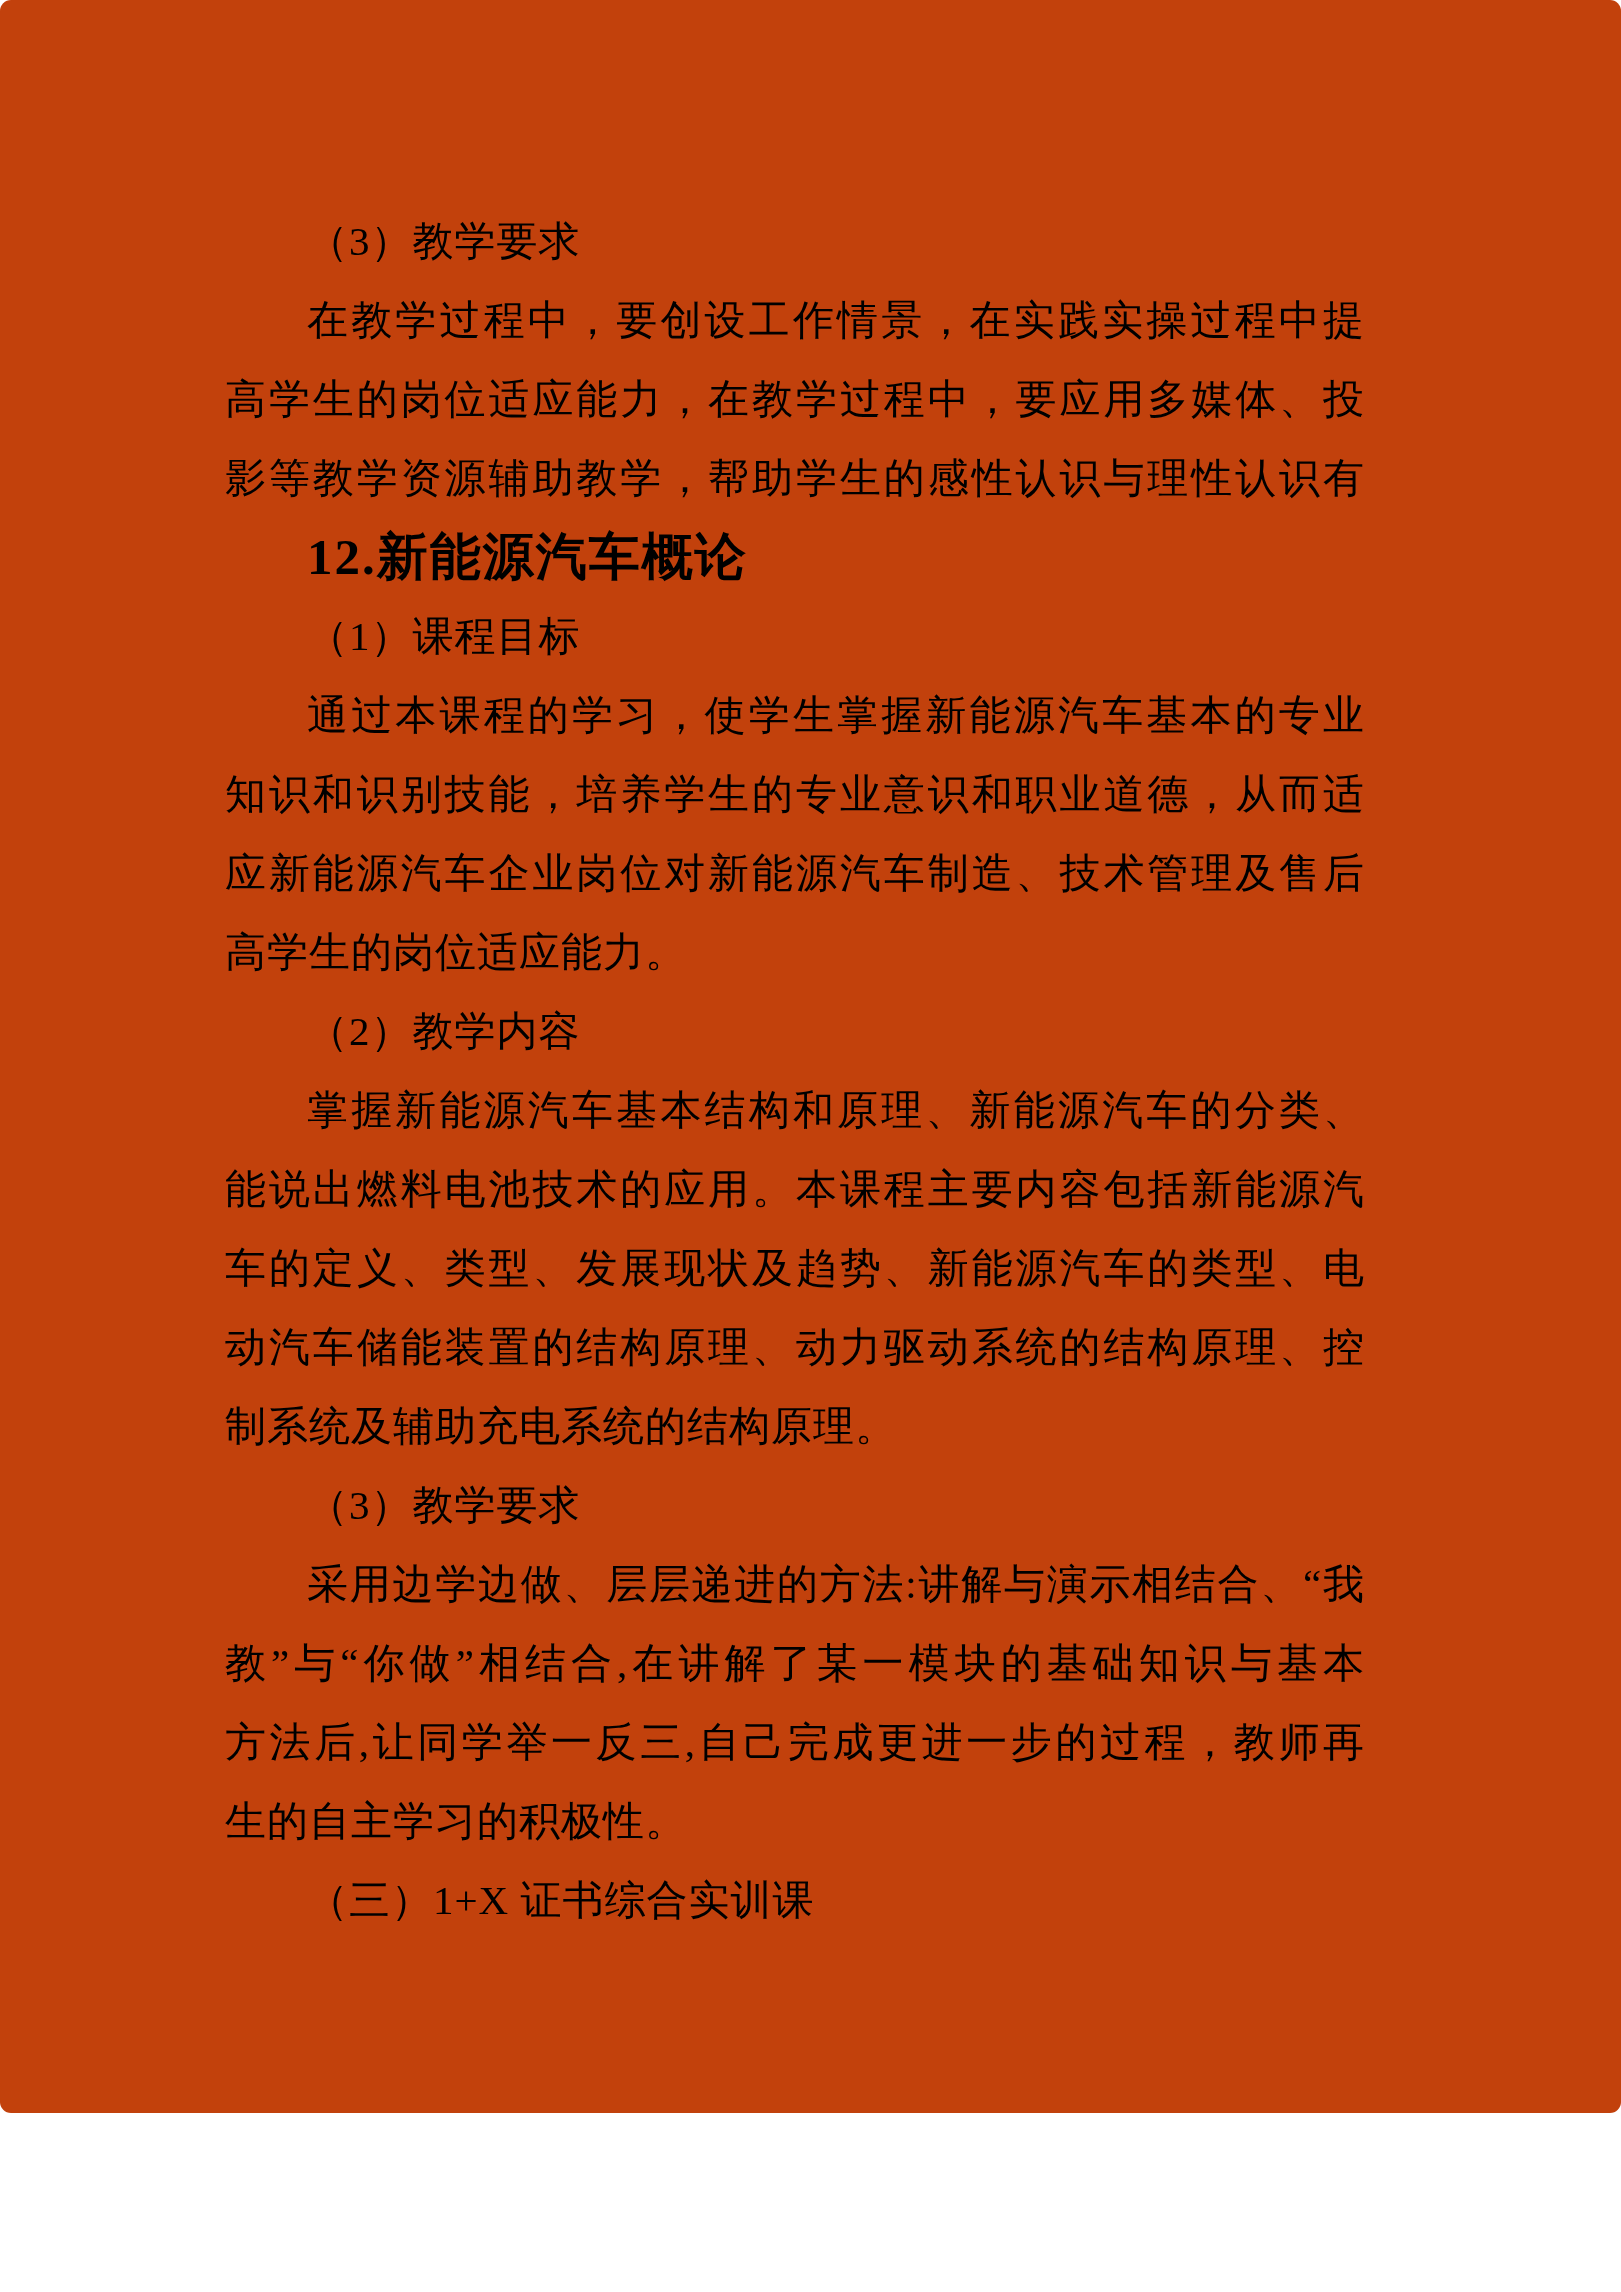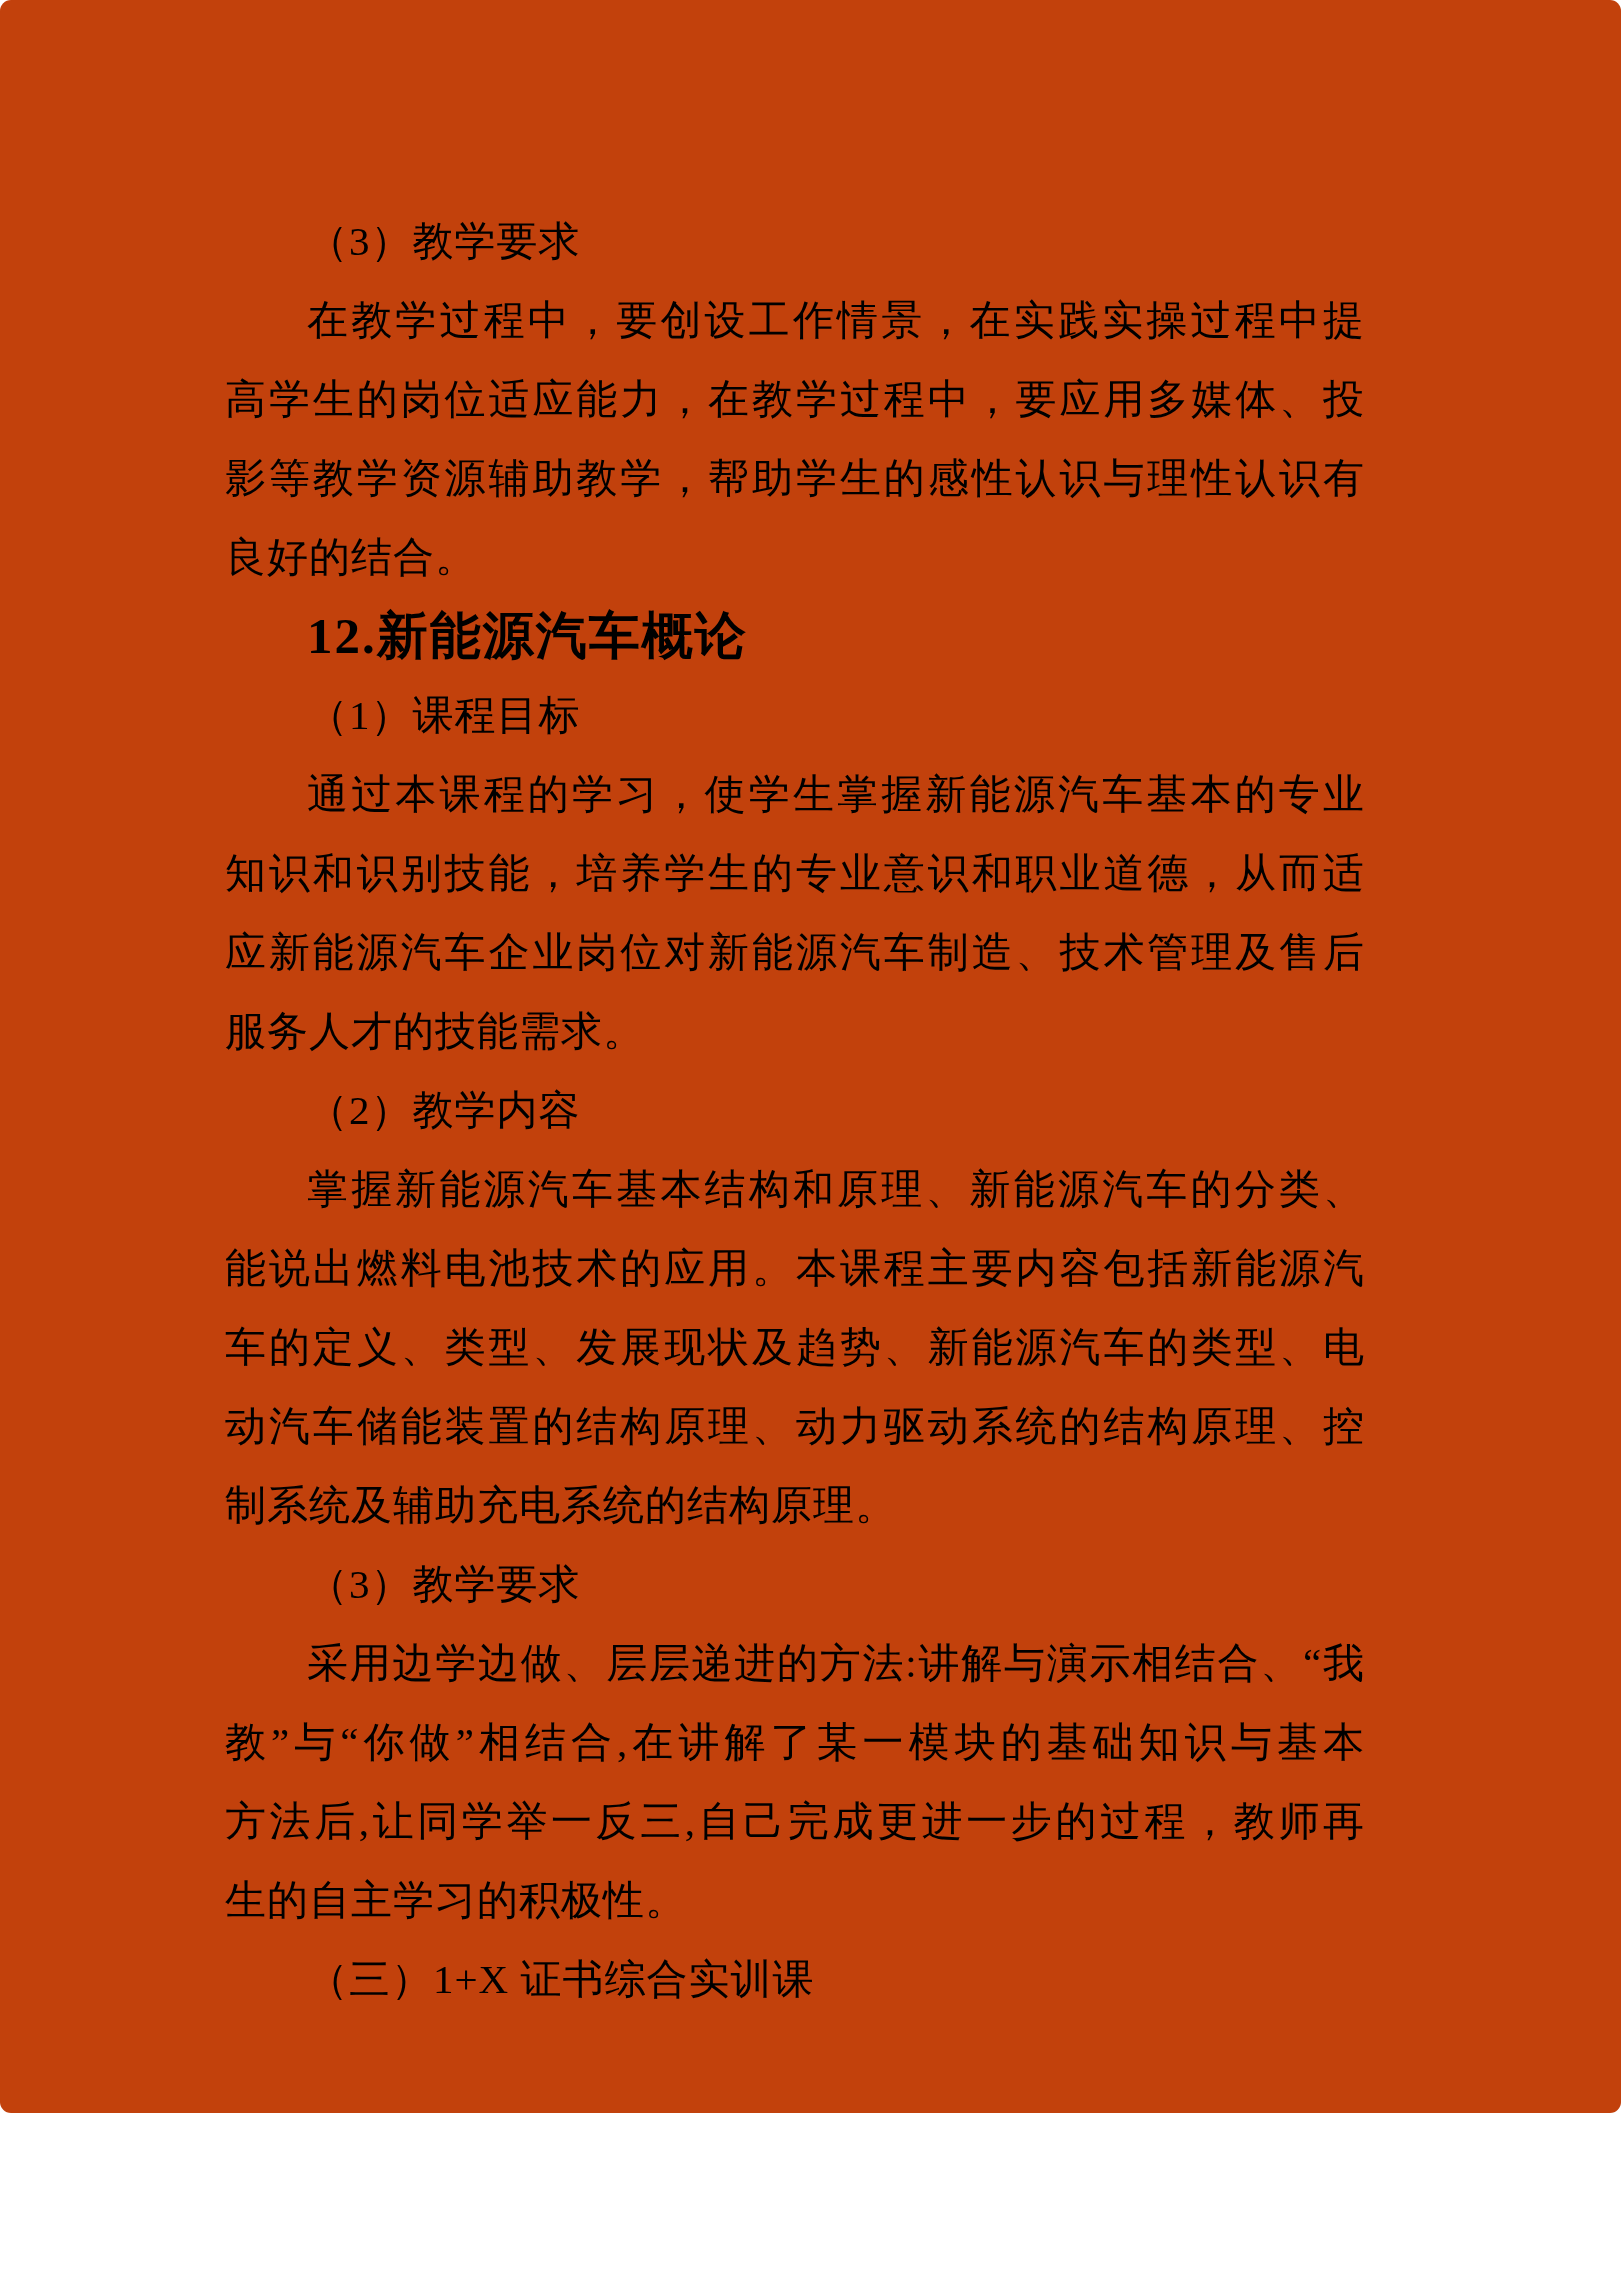--- a/index.html
+++ b/index.html
@@ -56,27 +56,26 @@
 </style>
 </head>
 <body>
 
 <div class="page">
   <div class="content">
       <div class="line indent">（3）教学要求</div>
       <div class="line indent justify">在教学过程中，要创设工作情景，在实践实操过程中提</div>
       <div class="line justify">高学生的岗位适应能力，在教学过程中，要应用多媒体、投</div>
       <div class="line justify">影等教学资源辅助教学，帮助学生的感性认识与理性认识有</div>
-      <div class="line">良好的结合。</div>
       <div class="line indent bold">12.新能源汽车概论</div>
       <div class="line indent">（1）课程目标</div>
       <div class="line indent justify">通过本课程的学习，使学生掌握新能源汽车基本的专业</div>
       <div class="line justify">知识和识别技能，培养学生的专业意识和职业道德，从而适</div>
       <div class="line justify">应新能源汽车企业岗位对新能源汽车制造、技术管理及售后</div>
-      <div class="line">服务人才的技能需求。</div>
+      <div class="line">高学生的岗位适应能力。</div>
       <div class="line indent">（2）教学内容</div>
       <div class="line indent justify">掌握新能源汽车基本结构和原理、新能源汽车的分类、</div>
       <div class="line justify">能说出燃料电池技术的应用。本课程主要内容包括新能源汽</div>
       <div class="line justify">车的定义、类型、发展现状及趋势、新能源汽车的类型、电</div>
       <div class="line justify">动汽车储能装置的结构原理、动力驱动系统的结构原理、控</div>
       <div class="line">制系统及辅助充电系统的结构原理。</div>
       <div class="line indent">（3）教学要求</div>
       <div class="line indent justify">采用边学边做、层层递进的方法:讲解与演示相结合、“我</div>
       <div class="line justify">教”与“你做”相结合,在讲解了某一模块的基础知识与基本</div>
       <div class="line justify">方法后,让同学举一反三,自己完成更进一步的过程，教师再</div>

